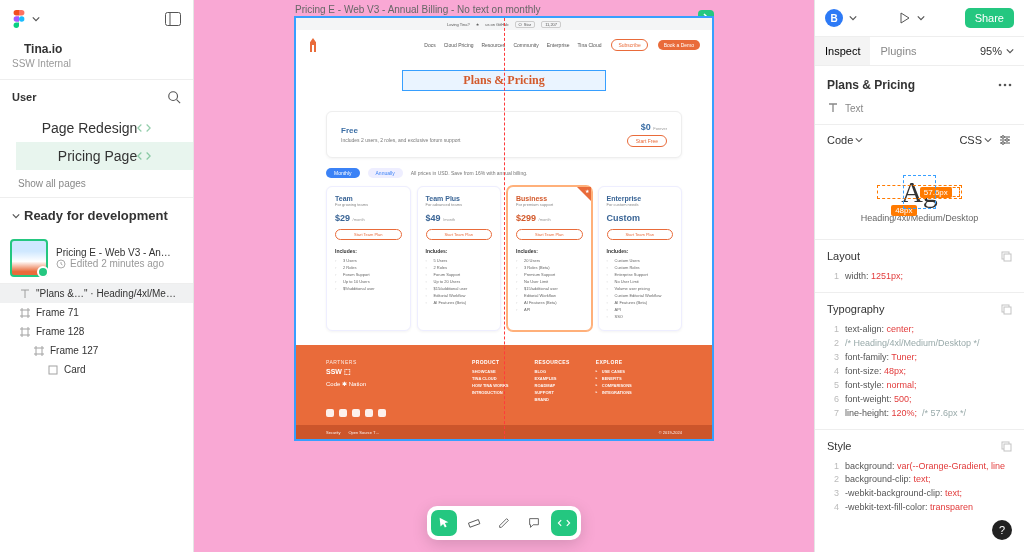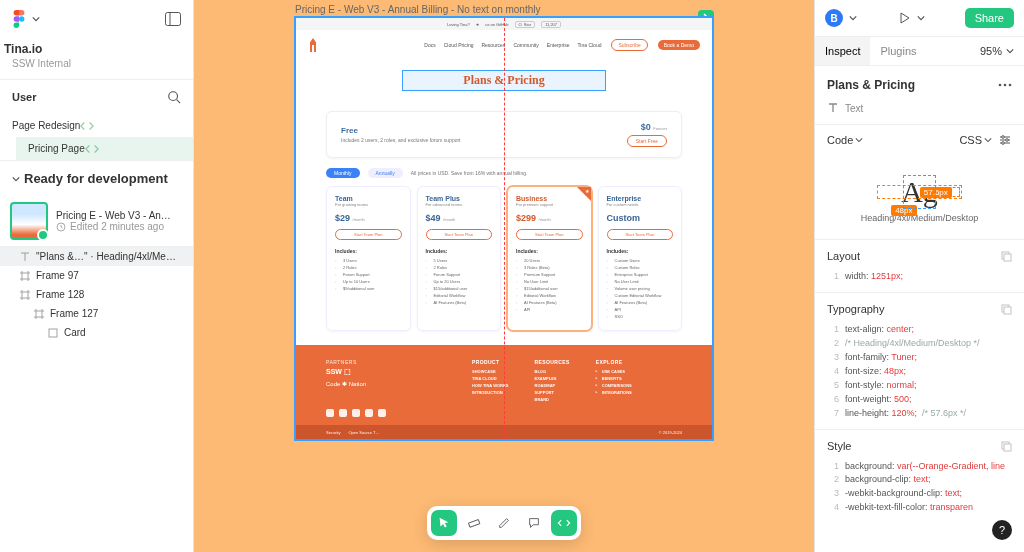--- a/index.html
+++ b/index.html
@@ -4,45 +4,45 @@
 <style>
 * { margin: 0; padding: 0; box-sizing: border-box; font-family: -apple-system, BlinkMacSystemFont, "Segoe UI", sans-serif; }
 body { display: flex; height: 552px; width: 1024px; overflow: hidden; background: #e5e5e5; font-size: 11px; color: #333; }
 
 
 .left-panel { width: 194px; background: #fff; border-right: 1px solid #e5e5e5; display: flex; flex-direction: column; }
 .lp-top { display: flex; align-items: center; gap: 6px; padding: 10px 12px; }
 .logo-f { width: 14px; height: 18px; }
 .chev { width: 8px; height: 8px; }
 .lp-panel-toggle { margin-left: auto; }
-.lp-title { padding: 4px 4px 2px; font-weight: 600; font-size: 12px; }
+.lp-title { padding: 4px 24px 2px; font-weight: 600; font-size: 12px; }
 .lp-sub { padding: 0 12px 10px; font-size: 10px; color: #999; }
 .lp-section { border-top: 1px solid #eee; }
 .lp-section-head { display: flex; align-items: center; justify-content: space-between; padding: 10px 12px; font-weight: 600; font-size: 11px; }
 .search-icon { width: 14px; height: 14px; }
-.lp-item { display: flex; align-items: center; justify-content: flex-start; padding: 6px 12px; font-size: 10px; cursor: pointer; }
+.lp-item { display: flex; align-items: center; justify-content: center; padding: 6px 12px; font-size: 14px; cursor: pointer; }
 .lp-item.active { background: #e8f5ee; font-weight: 500; margin-left: 16px; }
 .code-icon { width: 14px; height: 10px; opacity: 0.5; }
 .lp-show-all { padding: 8px 18px; font-size: 10px; color: #888; cursor: pointer; }
 .lp-ready { padding: 10px 12px; font-size: 13px; font-weight: 600; display: flex; align-items: center; gap: 4px; }
 .thumb-row { display: flex; gap: 8px; padding: 6px 10px; align-items: center; }
 .thumb { width: 38px; height: 38px; border: 2px solid #24c780; border-radius: 4px; background: linear-gradient(180deg,#cfe8ff 30%,#fff 60%,#e96b3a 90%); flex-shrink: 0; }
 .ready-badge { position: relative; }
 .ready-dot { position: absolute; right: -3px; bottom: -3px; width: 12px; height: 12px; background: #24c780; border: 2px solid #fff; border-radius: 50%; }
 .thumb-meta { font-size: 10px; overflow: hidden; }
 .thumb-meta .t-title { white-space: nowrap; overflow: hidden; text-overflow: ellipsis; max-width: 120px; }
 .thumb-meta .t-time { color: #999; display: flex; align-items: center; gap: 4px; }
 .layers { border-top: 1px solid #eee; margin-top: auto; flex: 1; overflow: hidden; }
 .layer { display: flex; align-items: center; gap: 6px; padding: 4px 8px; font-size: 10px; white-space: nowrap; }
 .layer.sel { background: #f0f1f2; }
 .layer .indent { display: inline-block; }
 .layer svg, .layer .ly-icon { width: 10px; height: 10px; opacity: 0.6; flex-shrink: 0; }
 
 
-.canvas-wrap { flex: 1; background: #fdba74; position: relative; overflow: hidden; display: flex; flex-direction: column; align-items: center; }
+.canvas-wrap { flex: 1; background: #f9a8d4; position: relative; overflow: hidden; display: flex; flex-direction: column; align-items: center; }
 .frame-label { font-size: 10px; color: #666; padding: 4px 0 2px; width: 418px; text-align: left; }
 .frame-badges { position: absolute; right: 100px; top: 10px; display: flex; gap: 4px; }
 .badge-ready { width: 16px; height: 16px; background: #24c780; border-radius: 4px; display: flex; align-items: center; justify-content: center; }
 .frame { width: 418px; background: #fff; border: 1px solid #379fff; box-shadow: 0 0 0 1px #379fff; position: relative; font-size: 6px; }
 .frame::before { content: ""; position: absolute; left: 50%; top: 0; bottom: 0; border-left: 1px dashed #ff3b3b; z-index: 50; }
 
 
 .f-topbar { height: 12px; background: #f4f5f6; display: flex; align-items: center; justify-content: center; gap: 6px; font-size: 4px; color: #555; }
 .f-nav { display: flex; align-items: center; gap: 10px; padding: 8px 12px; font-size: 5px; color: #555; }
 .f-logo { width: 10px; height: 14px; background: #e96b3a; clip-path: polygon(50% 0,80% 30%,80% 100%,60% 100%,60% 50%,40% 50%,40% 100%,20% 100%,20% 30%); border-radius: 1px; }
@@ -172,20 +172,21 @@
             <path d="M5 1L1 5l4 4M11 1l4 4-4 4" stroke="#2a9d5a" fill="none" stroke-width="1.4"></path>
           </svg>
         </div>
         <div class="lp-item active">
           <span>Pricing Page</span>
           <svg class="code-icon" viewBox="0 0 16 10">
             <path d="M5 1L1 5l4 4M11 1l4 4-4 4" stroke="#2a9d5a" fill="none" stroke-width="1.4"></path>
           </svg>
         </div>
       </div>
+    <div class="lp-show-all">Show all pages</div>
   </div>
 
   <div class="lp-section">
     <div class="lp-ready">
       <svg class="chev" viewBox="0 0 10 10">
           <path d="M1 3l4 4 4-4" stroke="#555" fill="none" stroke-width="1.5"></path>
         </svg>
       <span>Ready for development</span>
     </div>
     <div class="thumb-row">
@@ -212,21 +213,21 @@
           <svg class="ly-icon" viewBox="0 0 10 10">
             <path d="M1 1h8M5 1v8" stroke="#666"></path>
           </svg>
           <span>"Plans &amp;…" · Heading/4xl/Me…</span>
         </div>
         <div class="layer">
           <span class="indent" style="width:6px"></span>
           <svg class="ly-icon" viewBox="0 0 10 10">
             <path d="M2 0v10M8 0v10M0 2h10M0 8h10" stroke="#666"></path>
           </svg>
-          <span>Frame 97</span>
+          <span>Frame 71</span>
         </div>
         <div class="layer">
           <span class="indent" style="width:6px"></span>
           <svg class="ly-icon" viewBox="0 0 10 10">
             <path d="M2 0v10M8 0v10M0 2h10M0 8h10" stroke="#666"></path>
           </svg>
           <span>Frame 128</span>
         </div>
         <div class="layer">
           <span class="indent" style="width:20px"></span>

